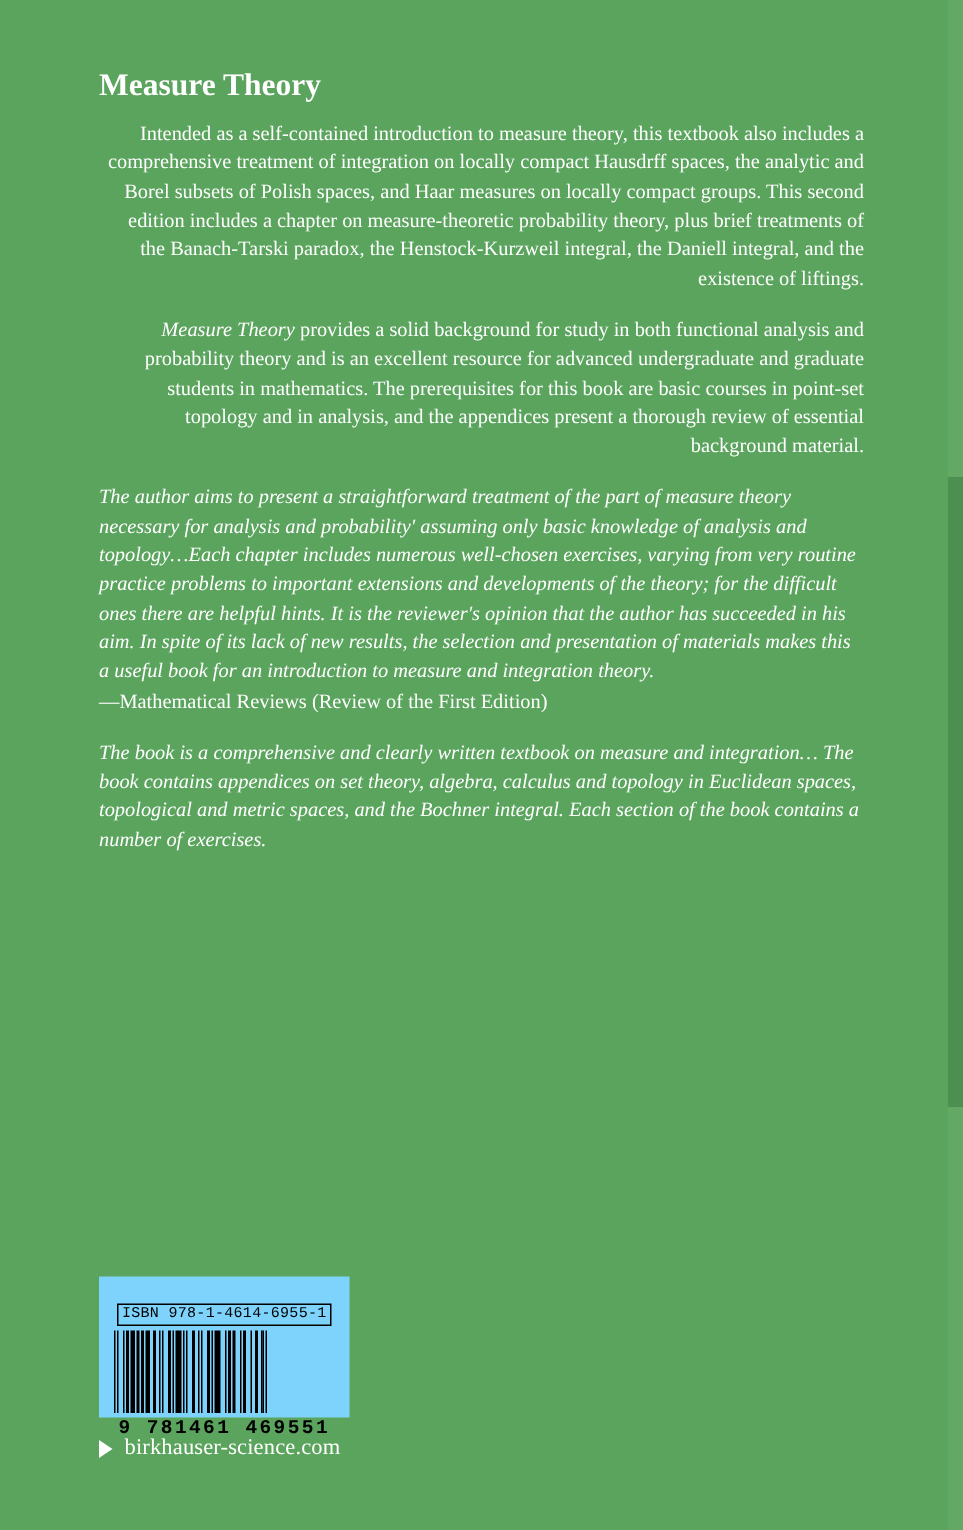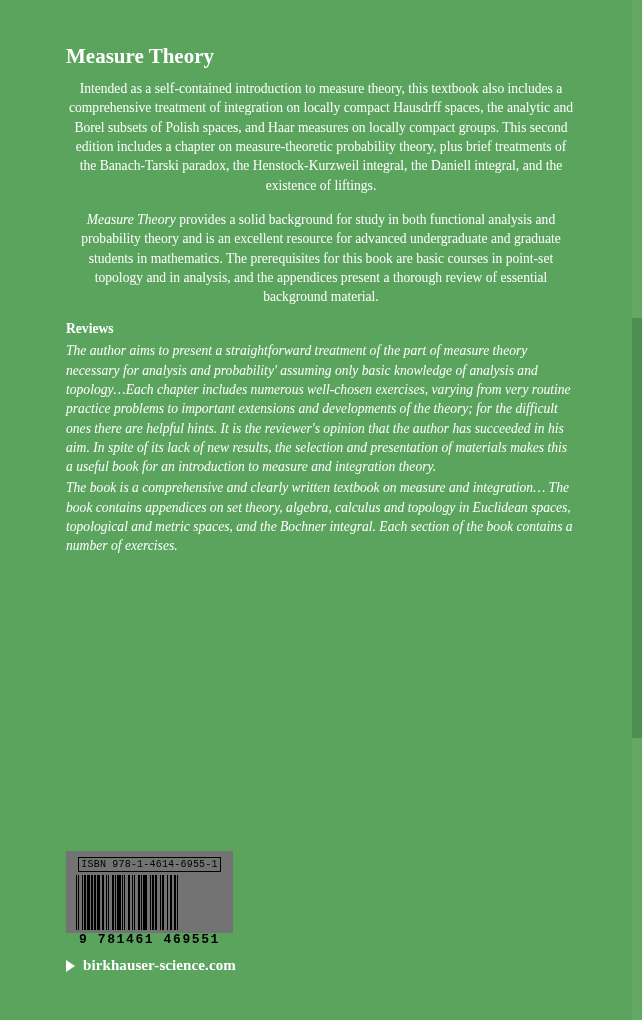--- a/index.html
+++ b/index.html
@@ -61,21 +61,21 @@
     color: #ffffff;
     font-size: 15.5px;
     line-height: 1.2;
     margin-bottom: 30px;
   }
   .para {
     color: #ffffff;
     font-size: 13.6px;
     line-height: 1.42;
     margin-bottom: 15px;
-    text-align: center;
+    text-align: right;
   }
   .para em {
     font-style: italic;
   }
   .reviews-head {
     color: #ffffff;
     font-size: 13.6px;
     font-weight: bold;
     margin-top: 4px;
     margin-bottom: 4px;
@@ -93,24 +93,24 @@
     line-height: 1.42;
     font-style: normal;
     margin-bottom: 14px;
   }
   
   .barcode-box {
     position: absolute;
     left: 66px;
     top: 851px;
     width: 167px;
-    height: 82px;
-    background: #737373;
+    height: 94px;
+    background: #7dd3fc;
     box-sizing: border-box;
-    padding: 6px 8px 4px 8px;
+    padding: 18px 8px 4px 8px;
   }
   .isbn-text {
     font-family: "Liberation Mono", monospace;
     font-size: 10px;
     color: #000000;
     text-align: center;
     letter-spacing: 0.2px;
     border: 1px solid #000000;
     padding: 1px 0 1px 0;
     margin: 0 4px 3px 4px;
@@ -147,43 +147,43 @@
   .brand-tri {
     width: 0;
     height: 0;
     border-top: 6px solid transparent;
     border-bottom: 6px solid transparent;
     border-left: 9px solid #ffffff;
   }
   .brand-text {
     color: #ffffff;
     font-size: 15px;
-    font-weight: bold;
+    font-weight: normal;
     letter-spacing: 0.1px;
   }
 </style>
 </head>
 <body>
 
 <div class="cover">
 
   <div class="right-strip"></div>
   <div class="right-strip-dark"></div>
 
   <div class="content">
 
     <div class="title">Measure Theory</div>
 
     <div class="para">Intended as a self-contained introduction to measure theory, this textbook also includes a comprehensive treatment of integration on locally compact Hausdrff spaces, the analytic and Borel subsets of Polish spaces, and Haar measures on locally compact groups. This second edition includes a chapter on measure-theoretic probability theory, plus brief treatments of the Banach-Tarski paradox, the Henstock-Kurzweil integral, the Daniell integral, and the existence of liftings.</div>
 
     <div class="para"><em>Measure Theory</em><span> provides a solid background for study in both functional analysis and probability theory and is an excellent resource for advanced undergraduate and graduate students in mathematics. The prerequisites for this book are basic courses in point-set topology and in analysis, and the appendices present a thorough review of essential background material.</span></div>
 
-    <div class="reviews-head">Reviews</div>
 
     <div class="review">The author aims to present  a straightforward treatment of the part of measure theory necessary for analysis and probability' assuming only basic knowledge of analysis and topology…Each chapter includes numerous well-chosen exercises, varying from very routine practice problems to important extensions and developments of the theory; for the difficult ones there are helpful hints. It is the reviewer's opinion that the author has succeeded in his aim. In spite of its lack of new results, the selection and presentation of materials makes this a useful book for an introduction to measure and integration theory.</div>
+    <div class="review-src">—Mathematical Reviews (Review of the First Edition)</div>
 
     <div class="review">The book is a comprehensive and clearly written textbook on measure and integration… The book contains appendices on set theory, algebra, calculus and topology in Euclidean spaces, topological and metric spaces, and the Bochner integral. Each section of the book contains a number of exercises.</div>
 
   </div>
 
   <div class="barcode-box">
     <div class="isbn-text">ISBN 978-1-4614-6955-1</div>
     <div class="bars">
         <span style="width: 1px; background: rgb(0, 0, 0);"></span>
         <span style="width: 1px; background: transparent;"></span>

